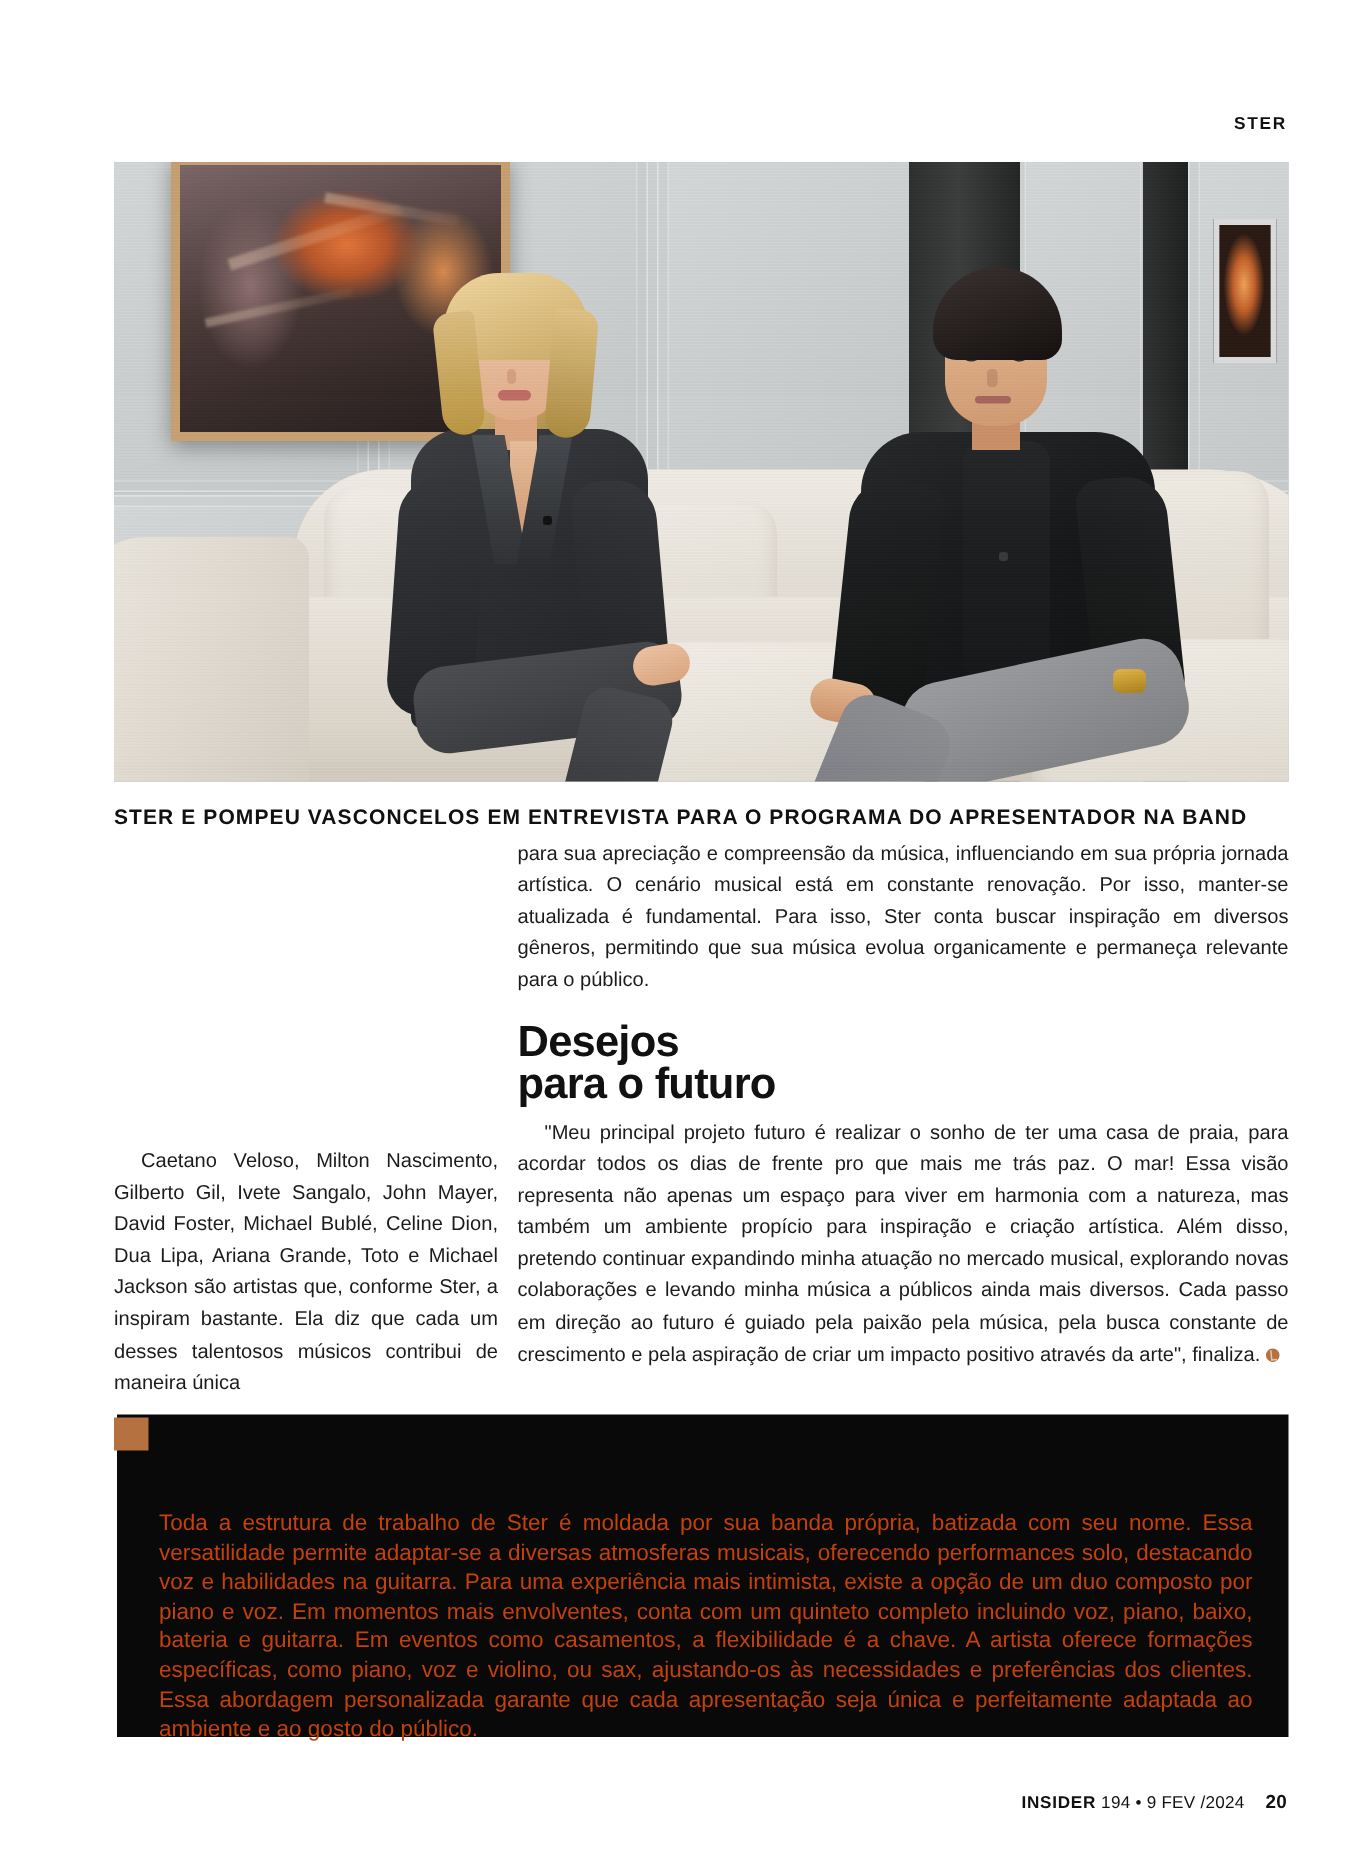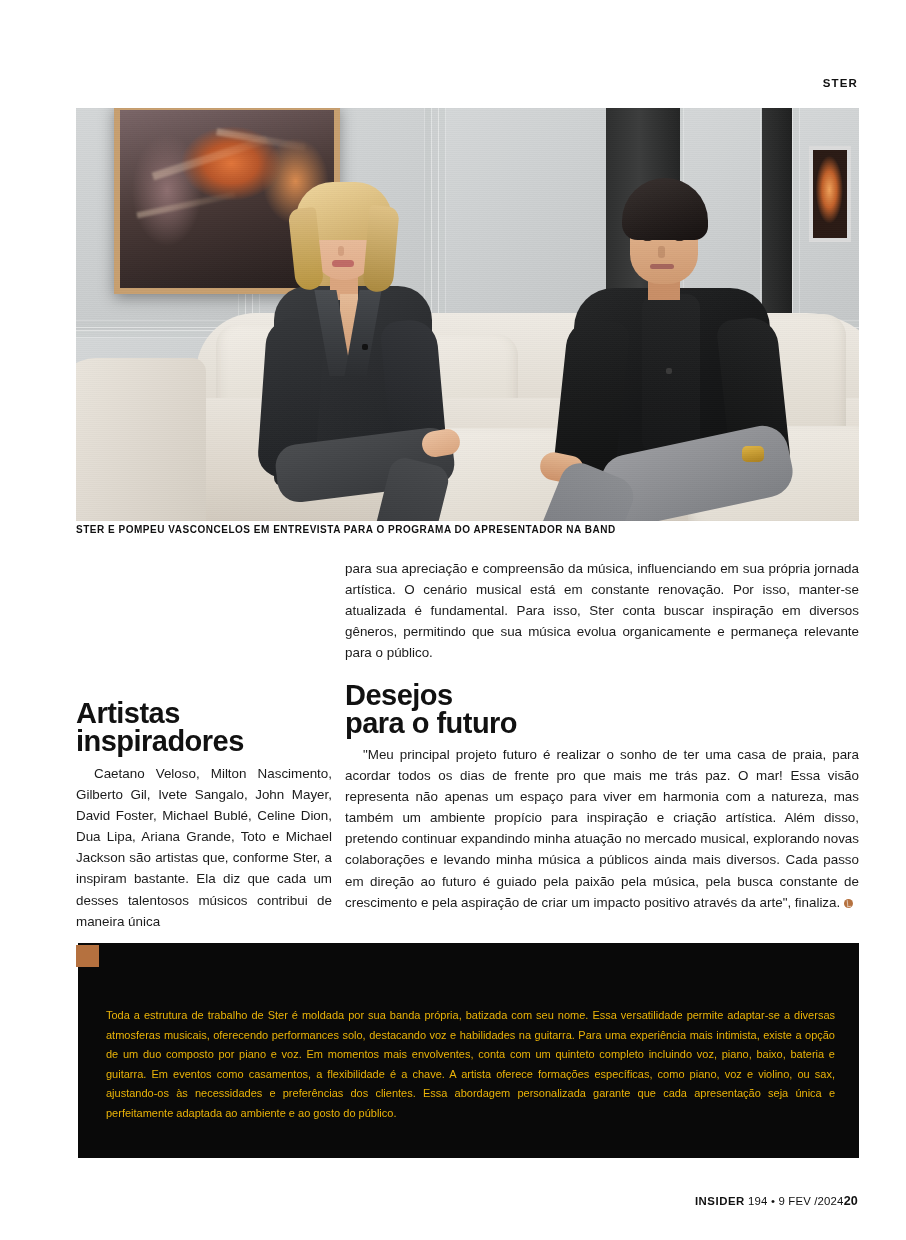--- a/index.html
+++ b/index.html
@@ -48,23 +48,23 @@
     background: #b9bcbd;
   }
   .photo {
     position: absolute;
     inset: 0;
   }
 
   .caption {
     position: absolute;
     left: 76px;
-    top: 524px;
+    top: 536px;
     width: 790px;
-    font-size: 10px;
+    font-size: 14px;
     font-weight: bold;
     letter-spacing: 0.052em;
     color: #111;
     white-space: nowrap;
   }
 
   
   .col-left {
     position: absolute;
     left: 76px;
@@ -167,33 +167,34 @@
     font-size: 19.5px;
     font-weight: bold;
     letter-spacing: 0.055em;
     color: #c07a45;
   }
   .callout-body {
     position: absolute;
     left: 28px;
     top: 63px;
     width: 729px;
-    font-size: 11px;
+    font-size: 15px;
     line-height: 19.6px;
-    color: #eab308;
+    color: #c2410c;
     text-align: justify;
   }
 
   
   .footer {
     position: absolute;
     right: 48px;
     bottom: 32px;
     display: flex;
     align-items: baseline;
+    gap: 14px;
     font-size: 11.4px;
     letter-spacing: 0.015em;
     color: #111;
   }
   .footer .brand { font-weight: bold; letter-spacing: 0.045em; }
   .footer .issue { font-weight: normal; }
   .footer .pagenum { font-weight: bold; font-size: 12.6px; }
 
   
   .scene { position:absolute; inset:0; overflow:hidden; }
@@ -528,24 +529,20 @@
     </div>
   </figure>
 
   <div class="caption">STER E POMPEU VASCONCELOS EM ENTREVISTA PARA O PROGRAMA DO APRESENTADOR NA BAND</div>
 
 
   <div class="col-right">
     <p class="body">para sua apreciação e compreensão da música, influenciando em sua própria jornada artística. O cenário musical está em constante renovação. Por isso, manter-se atualizada é fundamental. Para isso, Ster conta buscar inspiração em diversos gêneros, permitindo que sua música evolua organicamente e permaneça relevante para o público.</p>
   </div>
 
-  <div class="head-artistas">
-    <h2 class="head">Artistas
-inspiradores</h2>
-  </div>
   <div class="head-desejos">
     <h2 class="head">Desejos
 para o futuro</h2>
   </div>
 
   <div class="col-left-2">
     <p class="body indent">Caetano Veloso, Milton Nascimento, Gilberto Gil, Ivete Sangalo, John Mayer, David Foster, Michael Bublé, Celine Dion, Dua Lipa, Ariana Grande, Toto e Michael Jackson são artistas que, conforme Ster, a inspiram bastante. Ela diz que cada um desses talentosos músicos contribui de maneira única</p>
   </div>
   <div class="col-right-2">
     <p class="body indent"><span>"Meu principal projeto futuro é realizar o sonho de ter uma casa de praia, para acordar todos os dias de frente pro que mais me trás paz. O mar! Essa visão representa não apenas um espaço para viver em harmonia com a natureza, mas também um ambiente propício para inspiração e criação artística. Além disso, pretendo continuar expandindo minha atuação no mercado musical, explorando novas colaborações e levando minha música a públicos ainda mais diversos. Cada passo em direção ao futuro é guiado pela paixão pela música, pela busca constante de crescimento e pela aspiração de criar um impacto positivo através da arte", finaliza.</span><span class="endmark"></span></p>

